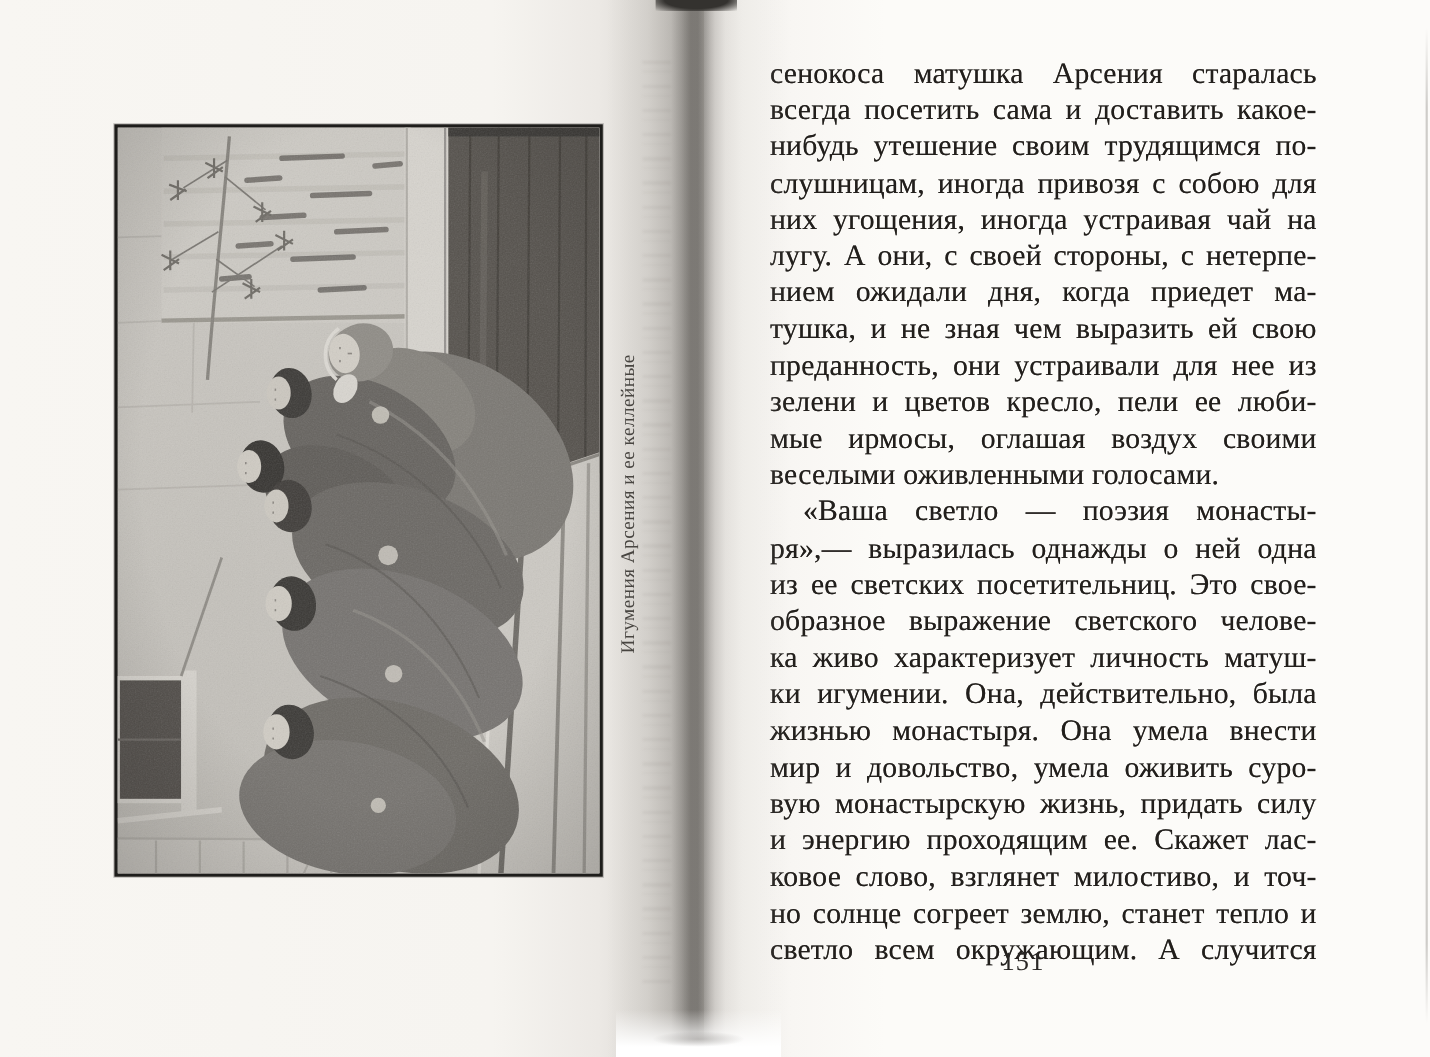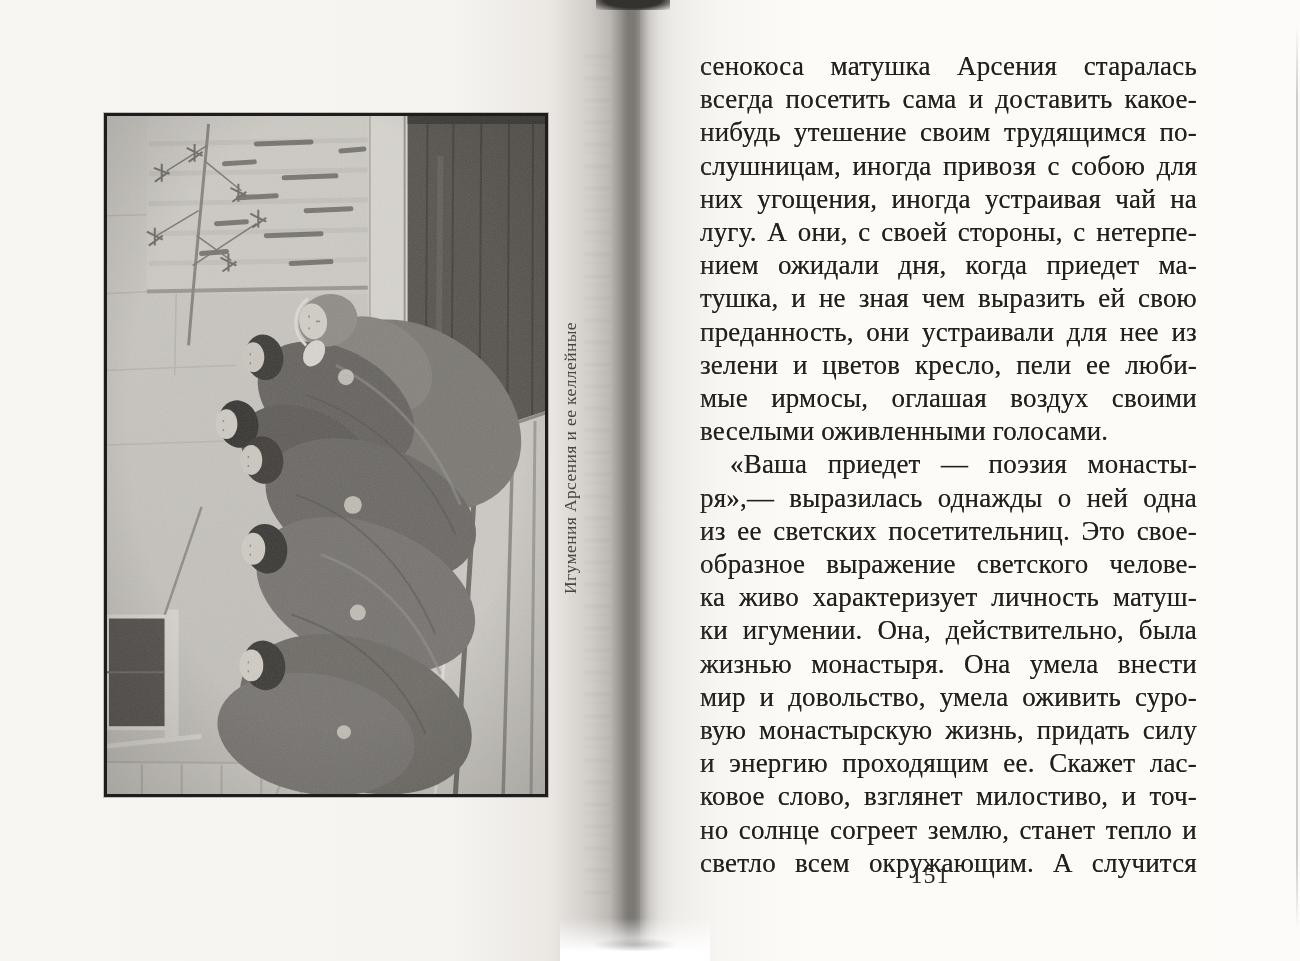--- a/index.html
+++ b/index.html
@@ -289,21 +289,21 @@
         <div class="line">нибудь утешение своим трудящимся по-</div>
         <div class="line">слушницам, иногда привозя с собою для</div>
         <div class="line">них угощения, иногда устраивая чай на</div>
         <div class="line">лугу. А они, с своей стороны, с нетерпе-</div>
         <div class="line">нием ожидали дня, когда приедет ма-</div>
         <div class="line">тушка, и не зная чем выразить ей свою</div>
         <div class="line">преданность, они устраивали для нее из</div>
         <div class="line">зелени и цветов кресло, пели ее люби-</div>
         <div class="line">мые ирмосы, оглашая воздух своими</div>
         <div class="line para-end">веселыми оживленными голосами.</div>
-        <div class="line indent">«Ваша приедет — поэзия монасты-</div>
+        <div class="line indent">«Ваша светло — поэзия монасты-</div>
         <div class="line">ря»,— выразилась однажды о ней одна</div>
         <div class="line">из ее светских посетительниц. Это свое-</div>
         <div class="line">образное выражение светского челове-</div>
         <div class="line">ка живо характеризует личность матуш-</div>
         <div class="line">ки игумении. Она, действительно, была</div>
         <div class="line">жизнью монастыря. Она умела внести</div>
         <div class="line">мир и довольство, умела оживить суро-</div>
         <div class="line">вую монастырскую жизнь, придать силу</div>
         <div class="line">и энергию проходящим ее. Скажет лас-</div>
         <div class="line">ковое слово, взглянет милостиво, и точ-</div>

